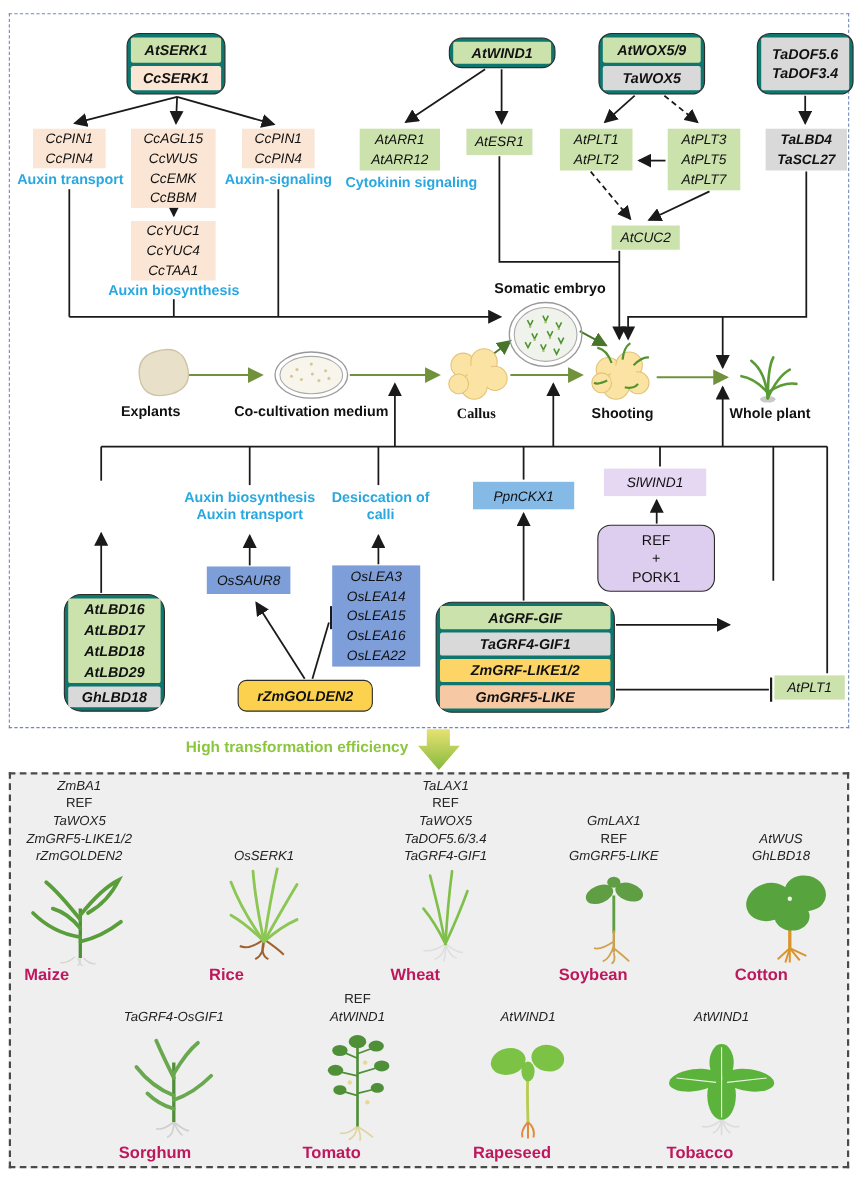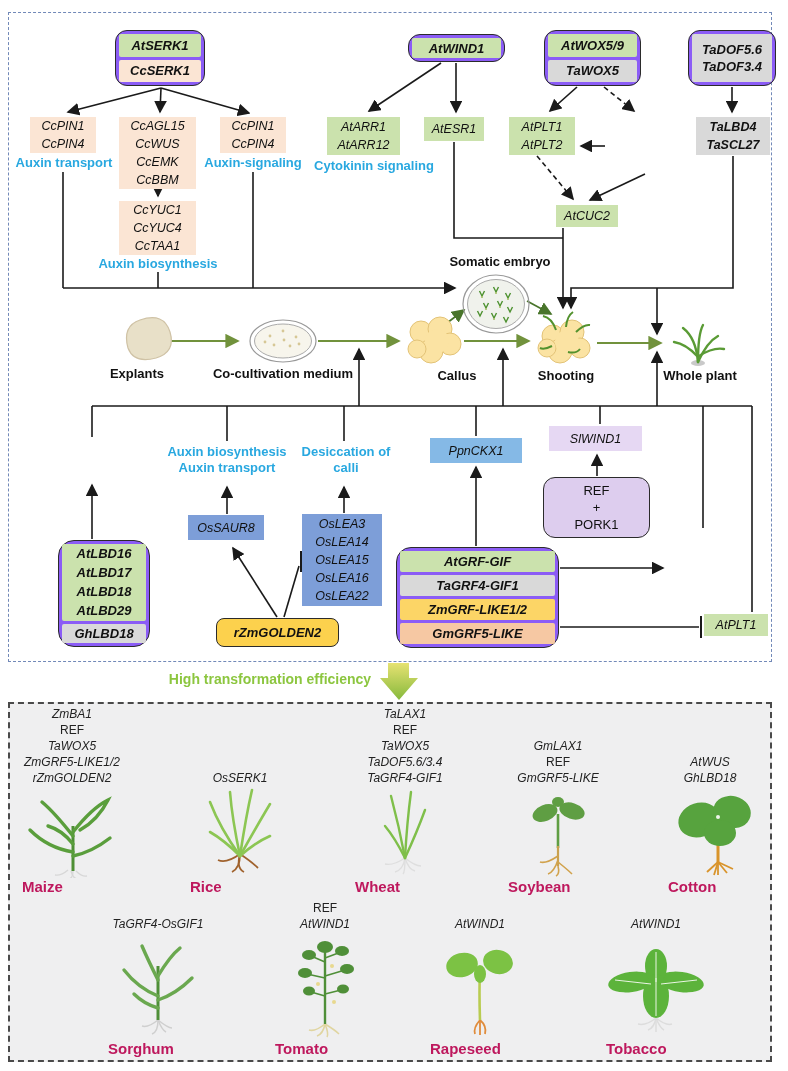--- a/index.html
+++ b/index.html
@@ -16,21 +16,21 @@
   .peach{background:#fbe5d4;}
   .gray{background:#d9d9d9;}
   .blue{background:#7d9ed8;}
   .lblue{background:#85b9e6;}
   .lav{background:#e6d8f3;}
   .lav2{background:#ddcdee;}
   .gold{background:#fcd14d;}
   .yellowrow{background:#fcd566;}
   .peachrow{background:#f6c8a3;}
   .container{position:absolute;z-index:2;border:1.5px solid #2b2b2b;border-radius:12px;
-             background:#8b5cf6;display:flex;flex-direction:column;gap:3px;padding:3px;
+             background:#0f766e;display:flex;flex-direction:column;gap:3px;padding:3px;
              box-sizing:border-box;}
   .row{flex:1;display:flex;align-items:center;justify-content:center;border-radius:2px;
        font:italic 700 13px/17px "Liberation Sans",sans-serif;color:#111;white-space:pre-line;
        text-align:center;}
   .upright-font{font-style:normal;}
   .cyan{position:absolute;z-index:2;color:#29a8e0;font:700 13px/16px "Liberation Sans",sans-serif;
         text-align:center;white-space:pre-line;}
   .blabel{position:absolute;z-index:2;color:#111;font:700 13px/16px "Liberation Sans",sans-serif;
           text-align:center;}
   .banner{position:absolute;z-index:2;color:#8cc63f;font:700 14px/18px "Liberation Sans",sans-serif;
@@ -229,36 +229,39 @@
 CcWUS
 CcEMK
 CcBBM</div>
   <div class="box peach" style="left:220px;top:117px;width:66px;height:36px;">CcPIN1
 CcPIN4</div>
   <div class="box green" style="left:327px;top:117px;width:73px;height:38px;">AtARR1
 AtARR12</div>
   <div class="box green" style="left:424px;top:117px;width:60px;height:24px;">AtESR1</div>
   <div class="box green" style="left:509px;top:117px;width:66px;height:38px;">AtPLT1
 AtPLT2</div>
+  <div class="box green" style="left:607px;top:117px;width:66px;height:56px;">AtPLT3
+AtPLT5
+AtPLT7</div>
   <div class="box gray" style="left:696px;top:117px;width:74px;height:38px;font-weight:bold;">TaLBD4
 TaSCL27</div>
   <div class="box peach" style="left:119px;top:201px;width:77px;height:54px;">CcYUC1
 CcYUC4
 CcTAA1</div>
   <div class="box green" style="left:556px;top:205px;width:62px;height:22px;">AtCUC2</div>
 
   <div class="cyan" style="left:8px;top:155px;width:112px;">Auxin transport</div>
   <div class="cyan" style="left:90px;top:256px;width:136px;">Auxin biosynthesis</div>
   <div class="cyan" style="left:196px;top:155px;width:114px;">Auxin-signaling</div>
   <div class="cyan" style="left:308px;top:158px;width:132px;">Cytokinin signaling</div>
   <div class="blabel" style="left:445px;top:254px;width:110px;">Somatic embryo</div>
 
   <div class="blabel" style="left:97px;top:366px;width:80px;">Explants</div>
   <div class="blabel" style="left:210px;top:366px;width:146px;">Co-cultivation medium</div>
-  <div class="blabel" style="left:424px;top:368px;width:66px;">Callus</div>
+  <div class="blabel" style="left:400px;top:368px;width:66px;font-family:Liberation Serif, serif;">Callus</div>
   <div class="blabel" style="left:530px;top:368px;width:72px;">Shooting</div>
   <div class="blabel" style="left:655px;top:368px;width:90px;">Whole plant</div>
 
   <div class="cyan" style="left:148px;top:444px;width:158px;">Auxin biosynthesis
 Auxin transport</div>
   <div class="cyan" style="left:290px;top:444px;width:112px;">Desiccation of
 calli</div>
   <div class="box blue" style="left:188px;top:515px;width:76px;height:25px;">OsSAUR8</div>
   <div class="box blue" style="left:302px;top:514px;width:80px;height:92px;">OsLEA3
 OsLEA14

